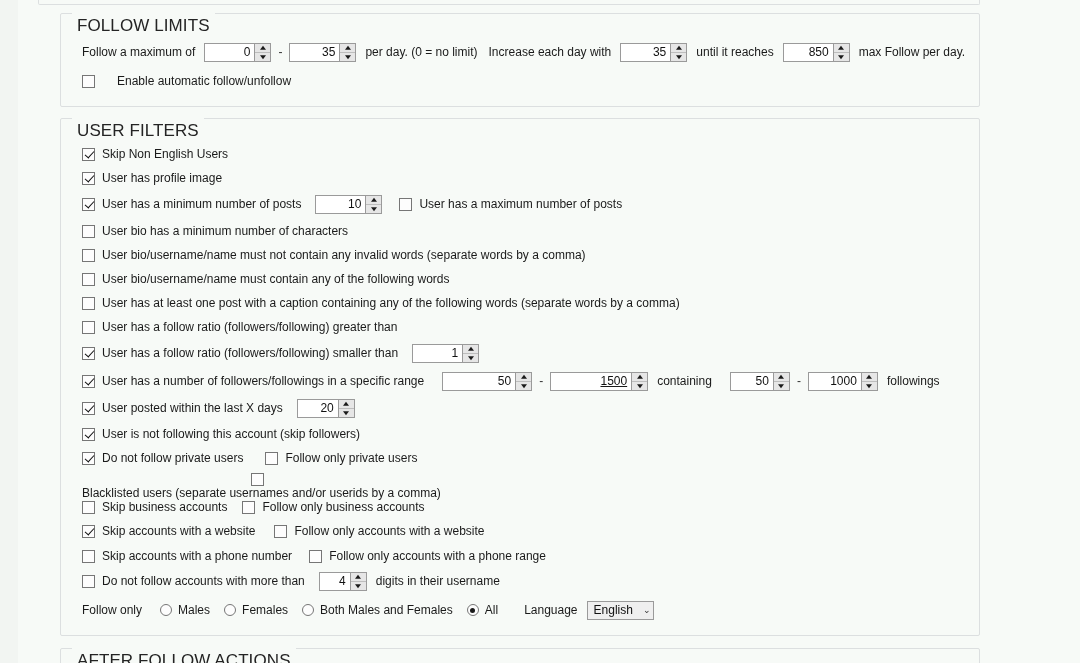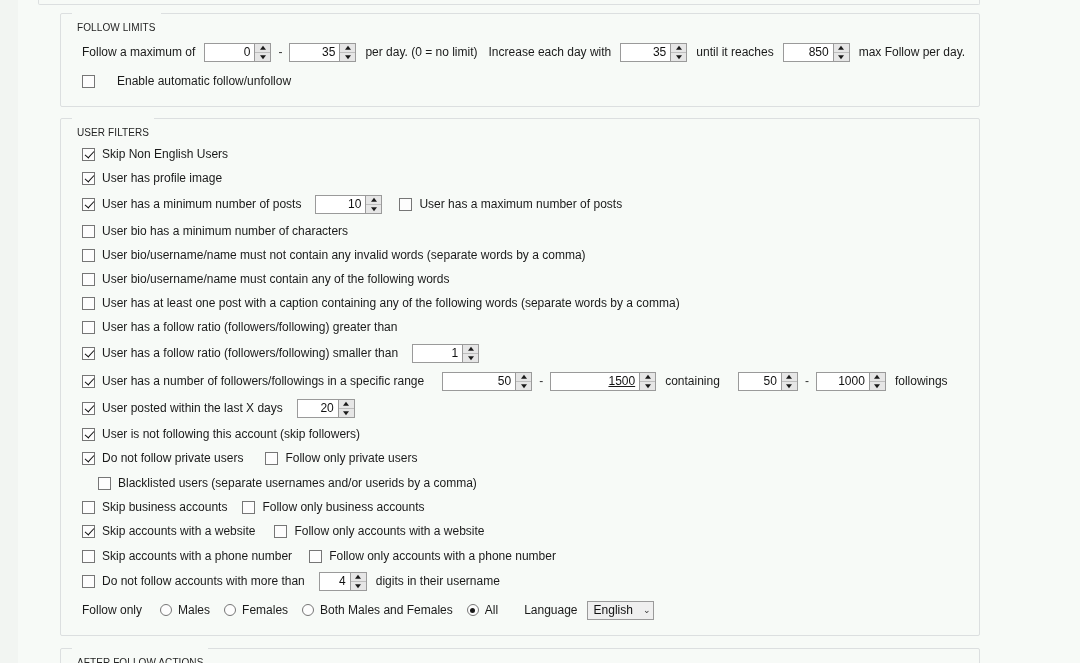--- a/index.html
+++ b/index.html
@@ -27,22 +27,22 @@
     position: absolute;
     border: 1px solid #dcdfe0;
     border-radius: 2px;
     background: transparent;
   }
   .groupbox > .legend {
     position: absolute;
     top: -8px;
     left: 11px;
     background: #f7faf7;
-    padding: 16px 5px;
-    font-size: 10px;
+    padding: 10px 5px;
+    font-size: 17px;
     letter-spacing: .1px;
     color: #242424;
     white-space: nowrap;
   }
   
   .top-panel-edge {
     position: absolute;
     left: 38px;
     top: 0;
     width: 940px;
@@ -306,21 +306,21 @@
   <span class="lbl">User has a number of followers/followings in a specific range</span>
   <span style="width:18px"></span>
   <span class="spin" style="width:90px;">
     <span class="val">50</span>
     <span class="btns">
       <span class="up"></span>
       <span class="dn"></span>
     </span>
   </span>
   <span class="dash">-</span>
-  <span class="spin" style="width:106px;text-decoration:underline;">
+  <span class="spin" style="width:98px;text-decoration:underline;">
     <span class="val">1500</span>
     <span class="btns">
       <span class="up"></span>
       <span class="dn"></span>
     </span>
   </span>
   <span class="gap9"></span>
   <span class="lbl">containing</span>
   <span style="width:18px"></span>
   <span class="spin" style="width:60px;">
@@ -361,21 +361,21 @@
 </div>
 
 <div class="row" style="left:82px; top:448px;">
   <span class="cb checked"></span>
   <span class="lbl">Do not follow private users</span>
   <span style="width:22px"></span>
   <span class="cb"></span>
   <span class="lbl">Follow only private users</span>
 </div>
 
-<div class="row" style="left:98px; top:473px;">
+<div class="row" style="left:82px; top:473px;flex-direction:column;">
   <span class="cb"></span>
   <span class="lbl">Blacklisted users (separate usernames and/or userids by a comma)</span>
 </div>
 
 <div class="row" style="left:82px; top:497px;">
   <span class="cb"></span>
   <span class="lbl">Skip business accounts</span>
   <span style="width:15px"></span>
   <span class="cb"></span>
   <span class="lbl">Follow only business accounts</span>
@@ -387,21 +387,21 @@
   <span style="width:19px"></span>
   <span class="cb"></span>
   <span class="lbl">Follow only accounts with a website</span>
 </div>
 
 <div class="row" style="left:82px; top:546px;">
   <span class="cb"></span>
   <span class="lbl">Skip accounts with a phone number</span>
   <span style="width:17px"></span>
   <span class="cb"></span>
-  <span class="lbl">Follow only accounts with a phone number</span>
+  <span class="lbl">Follow only accounts with a phone range</span>
 </div>
 
 <div class="row" style="left:82px; top:571px;">
   <span class="cb"></span>
   <span class="lbl">Do not follow accounts with more than</span>
   <span style="width:14px"></span>
   <span class="spin" style="width:48px;">
     <span class="val">4</span>
     <span class="btns">
       <span class="up"></span>

